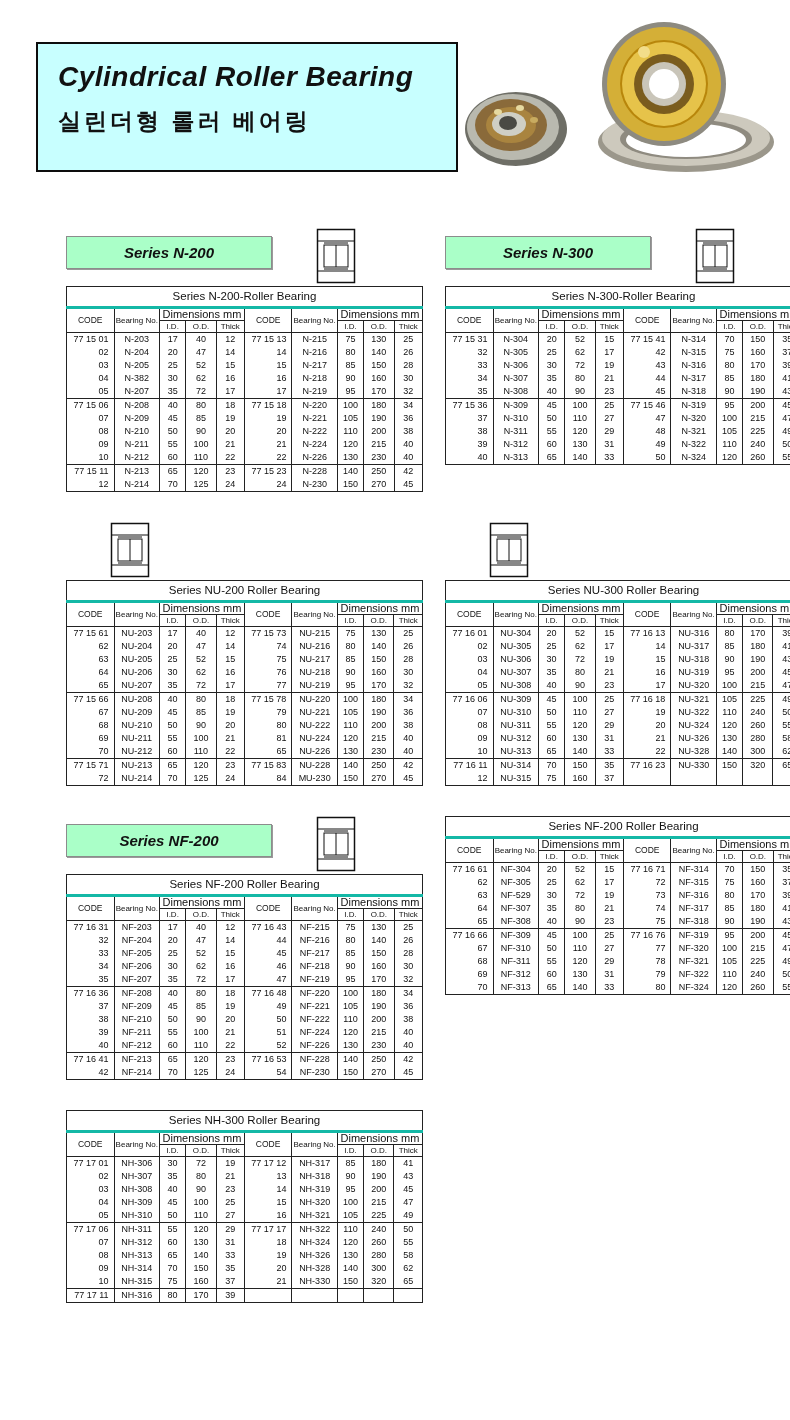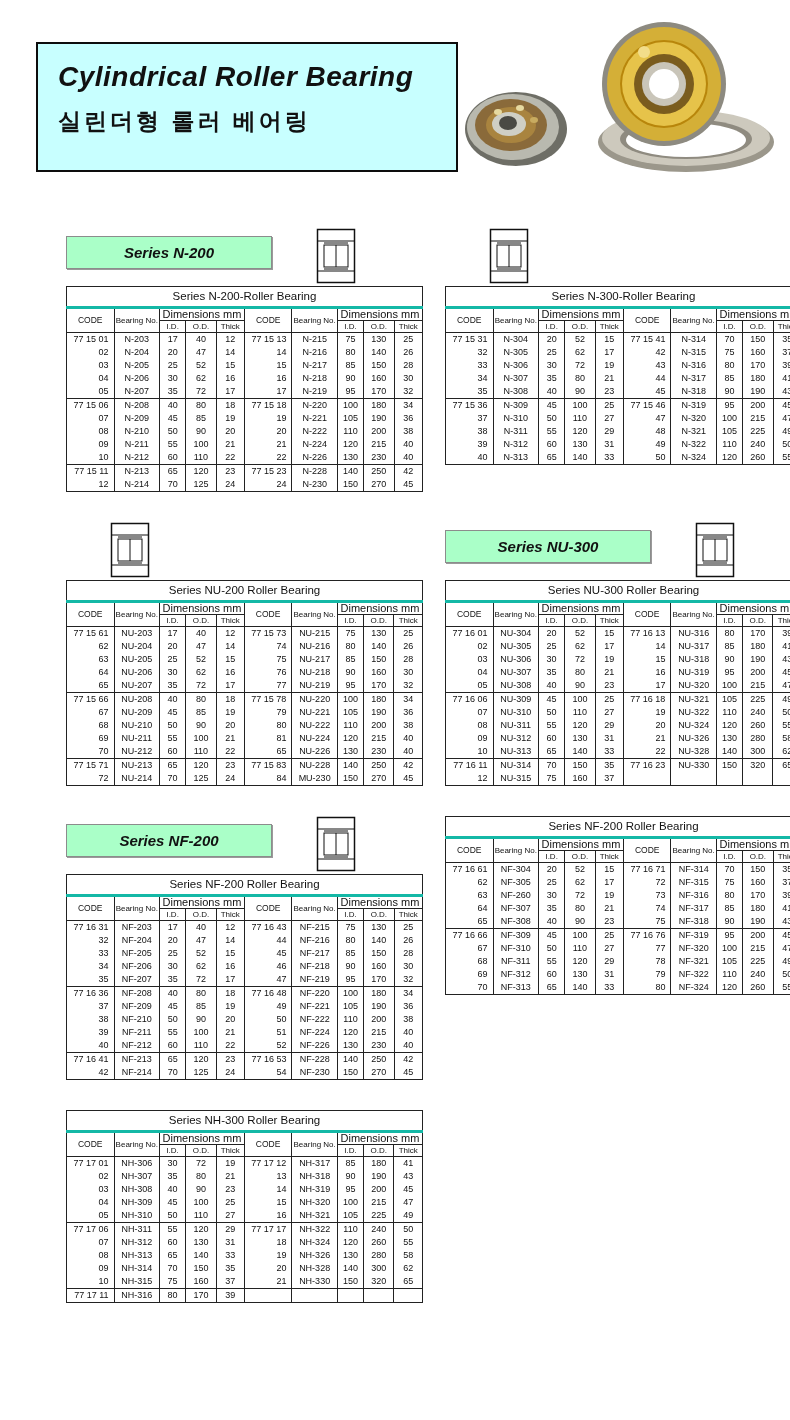--- a/index.html
+++ b/index.html
@@ -160,21 +160,21 @@
                 <td class="num">52</td>
                 <td class="num">15</td>
                 <td class="code">15</td>
                 <td class="brg">N-217</td>
                 <td class="num">85</td>
                 <td class="num">150</td>
                 <td class="num">28</td>
               </tr>
               <tr>
                 <td class="code">04</td>
-                <td class="brg">N-206</td>
+                <td class="brg">N-382</td>
                 <td class="num">30</td>
                 <td class="num">62</td>
                 <td class="num">16</td>
                 <td class="code">16</td>
                 <td class="brg">N-218</td>
                 <td class="num">90</td>
                 <td class="num">160</td>
                 <td class="num">30</td>
               </tr>
               <tr>
@@ -271,20 +271,23 @@
                 <td class="brg">N-230</td>
                 <td class="num">150</td>
                 <td class="num">270</td>
                 <td class="num">45</td>
               </tr>
             </tbody>
           </table>
         </div>
         <div class="section">
           <div class="sec-head">
+            <div class="sec-label">
+              <span>Series N-300</span>
+            </div>
             <svg class="sec-icon" width="40" height="56" viewBox="0 0 40 56">
               <rect x="1.5" y="1.5" width="37" height="53" fill="#ffffff" stroke="#111" stroke-width="1.5"></rect>
               <line x1="1.5" y1="13" x2="38.5" y2="13" stroke="#111"></line>
               <line x1="1.5" y1="43" x2="38.5" y2="43" stroke="#111"></line>
               <rect x="8" y="17" width="24" height="22" fill="none" stroke="#111"></rect>
               <line x1="20" y1="17" x2="20" y2="39" stroke="#111"></line>
               <line x1="8" y1="15" x2="32" y2="15" stroke="#111"></line>
               <line x1="8" y1="41" x2="32" y2="41" stroke="#111"></line>
             </svg>
           </div>
@@ -633,23 +636,20 @@
                 <td class="brg">MU-230</td>
                 <td class="num">150</td>
                 <td class="num">270</td>
                 <td class="num">45</td>
               </tr>
             </tbody>
           </table>
         </div>
         <div class="section">
           <div class="sec-head">
-            <div class="sec-label">
-              <span>Series NU-300</span>
-            </div>
             <svg class="sec-icon" width="40" height="56" viewBox="0 0 40 56">
               <rect x="1.5" y="1.5" width="37" height="53" fill="#ffffff" stroke="#111" stroke-width="1.5"></rect>
               <line x1="1.5" y1="13" x2="38.5" y2="13" stroke="#111"></line>
               <line x1="1.5" y1="43" x2="38.5" y2="43" stroke="#111"></line>
               <rect x="8" y="17" width="24" height="22" fill="none" stroke="#111"></rect>
               <line x1="20" y1="17" x2="20" y2="39" stroke="#111"></line>
               <line x1="8" y1="15" x2="32" y2="15" stroke="#111"></line>
               <line x1="8" y1="41" x2="32" y2="41" stroke="#111"></line>
             </svg>
           </div>
@@ -1083,21 +1083,21 @@
                 <td class="num">62</td>
                 <td class="num">17</td>
                 <td class="code">72</td>
                 <td class="brg">NF-315</td>
                 <td class="num">75</td>
                 <td class="num">160</td>
                 <td class="num">37</td>
               </tr>
               <tr>
                 <td class="code">63</td>
-                <td class="brg">NF-260</td>
+                <td class="brg">NF-529</td>
                 <td class="num">30</td>
                 <td class="num">72</td>
                 <td class="num">19</td>
                 <td class="code">73</td>
                 <td class="brg">NF-316</td>
                 <td class="num">80</td>
                 <td class="num">170</td>
                 <td class="num">39</td>
               </tr>
               <tr>

